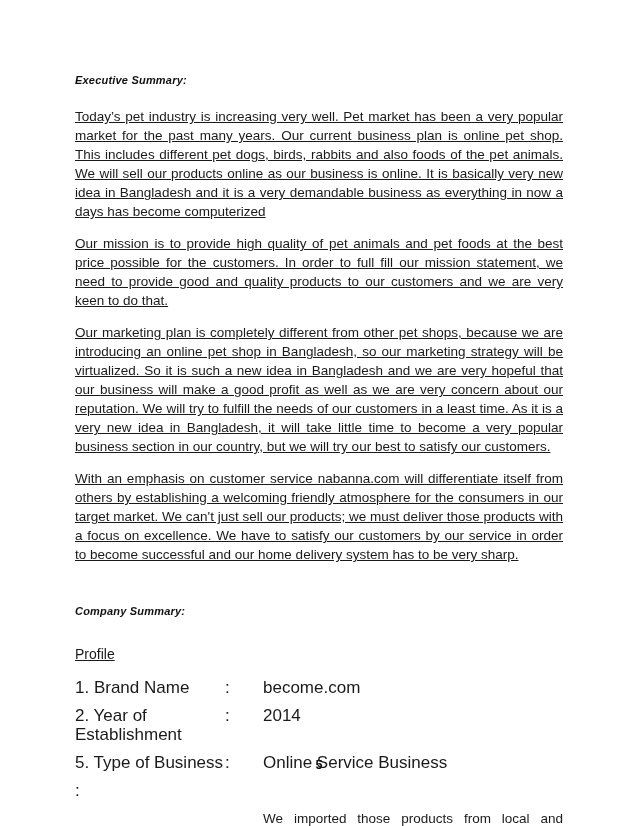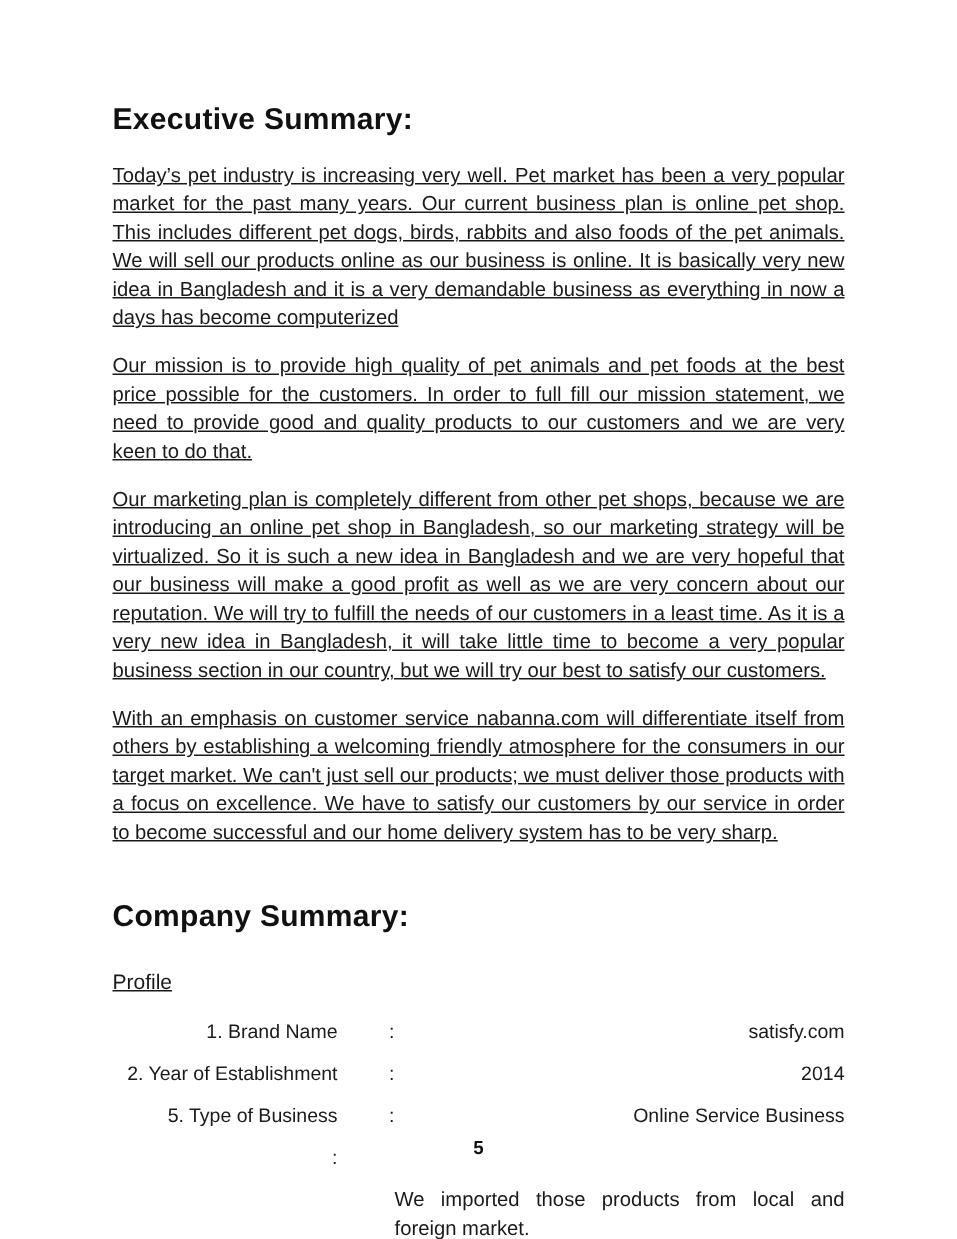--- a/index.html
+++ b/index.html
@@ -14,26 +14,27 @@
     background: #ffffff;
     font-family: "Liberation Sans", sans-serif;
     color: #1a1a1a;
     overflow: hidden;
     box-sizing: border-box;
   }
   .content {
     padding: 70px 75px 0 75px;
   }
   .section-heading {
-    font-size: 20px;
+    font-size: 11px;
     font-weight: bold;
     color: #111111;
     margin: 0 0 17px 0;
     line-height: 20px;
     letter-spacing: 0.2px;
+    font-style: italic;
   }
   .section-heading.company {
     margin-top: 37px;
     margin-bottom: 24px;
   }
   p.body-para {
     font-size: 13.5px;
     line-height: 19px;
     text-align: justify;
     margin: 0 0 13px 0;
@@ -44,24 +45,23 @@
     font-size: 14px;
     font-weight: normal;
     text-decoration: underline;
     margin: 16px 0 14px 0;
     line-height: 19px;
     color: #1a1a1a;
   }
   .profile-row {
     display: grid;
     grid-template-columns: 150px 38px 1fr;
-    font-size: 13px;
+    font-size: 17px;
     line-height: 19px;
     margin-bottom: 9px;
-    text-align: right;
   }
   .profile-row .label,
   .profile-row .separator,
   .profile-row .value {
     display: block;
   }
   .profile-note-row {
     display: grid;
     grid-template-columns: 188px 1fr;
     font-size: 13.5px;
@@ -98,21 +98,21 @@
 
     <p class="body-para">With an emphasis on customer service nabanna.com will differentiate itself from others by establishing a welcoming friendly atmosphere for the consumers in our target market. We can't just sell our products; we must deliver those products with a focus on excellence. We have to satisfy our customers by our service in order to become successful and our home delivery system has to be very sharp.</p>
 
     <h1 class="section-heading company">Company Summary:</h1>
 
     <div class="sub-heading">Profile</div>
 
     <div class="profile-row">
       <span class="label">1. Brand Name</span>
       <span class="separator">:</span>
-      <span class="value">satisfy.com</span>
+      <span class="value">become.com</span>
     </div>
 
     <div class="profile-row">
       <span class="label">2. Year of Establishment</span>
       <span class="separator">:</span>
       <span class="value">2014</span>
     </div>
 
     <div class="profile-row">
       <span class="label">5. Type of Business</span>

